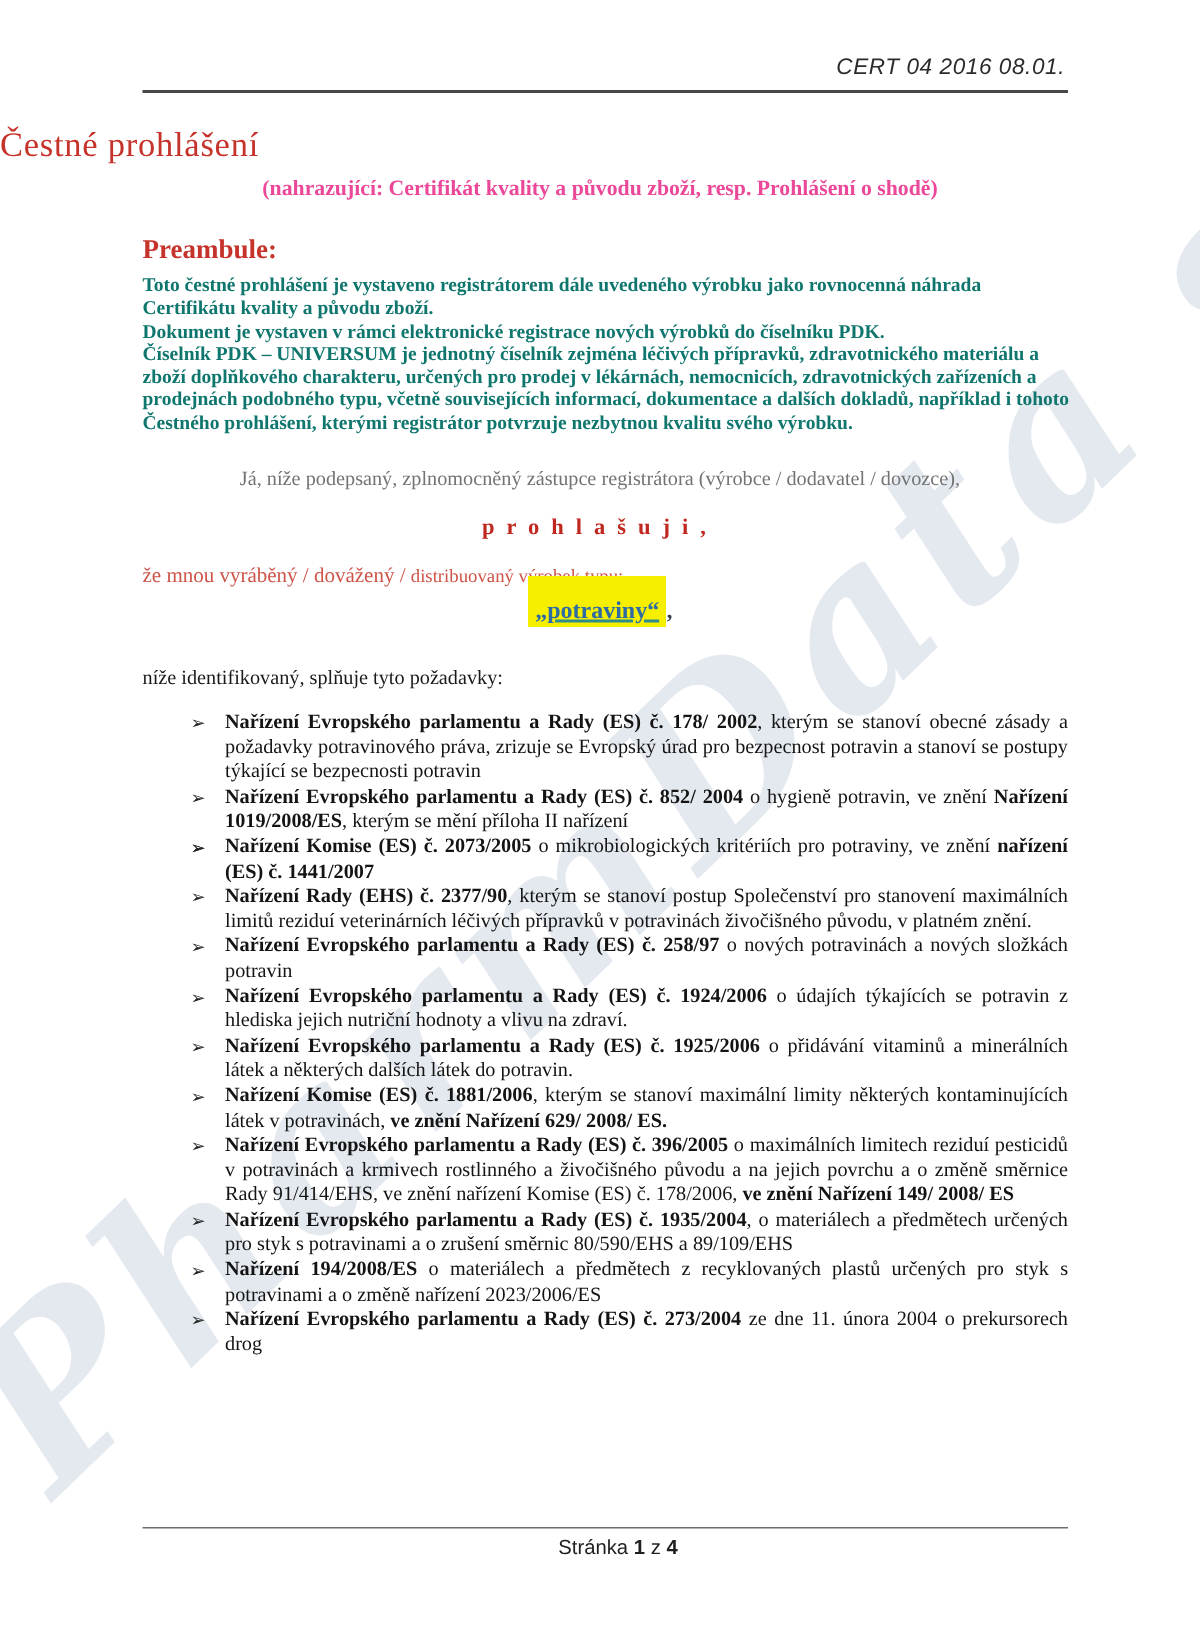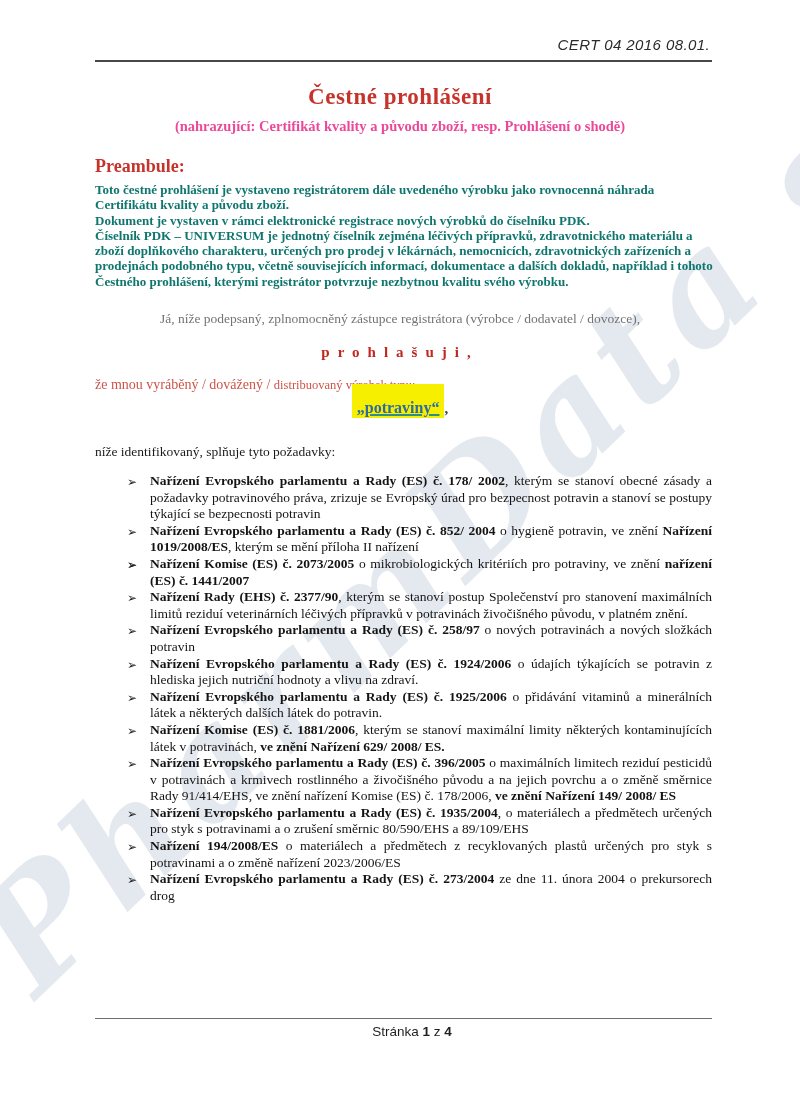--- a/index.html
+++ b/index.html
@@ -25,22 +25,22 @@
     position:absolute; top:36px; right:90px;
     font-family:"Liberation Sans", sans-serif; font-style:italic;
     font-size:15px; font-weight:500; color:#2b2b2b; letter-spacing:.4px;
   }
   .top-rule {
     position:absolute; top:60px; left:95px; width:617px; height:0;
     border-top:2px solid #474747;
   }
 
   .title {
-    position:absolute; top:84px; left:0; width:100%; text-align:center;
-    font-size:23px; font-weight:bold; color:#c5332b; letter-spacing:.5px;
+    position:absolute; top:84px; left:0; width:100%; text-align:left;
+    font-size:23px; font-weight:normal; color:#c5332b; letter-spacing:.5px;
   }
   .subtitle {
     position:absolute; top:118px; left:0; width:100%; text-align:center;
     font-size:14.5px; font-weight:bold; color:#ec4899;
   }
 
   .preamble-heading {
     position:absolute; top:156px; left:95px;
     font-size:18px; font-weight:bold; color:#c5332b;
   }

